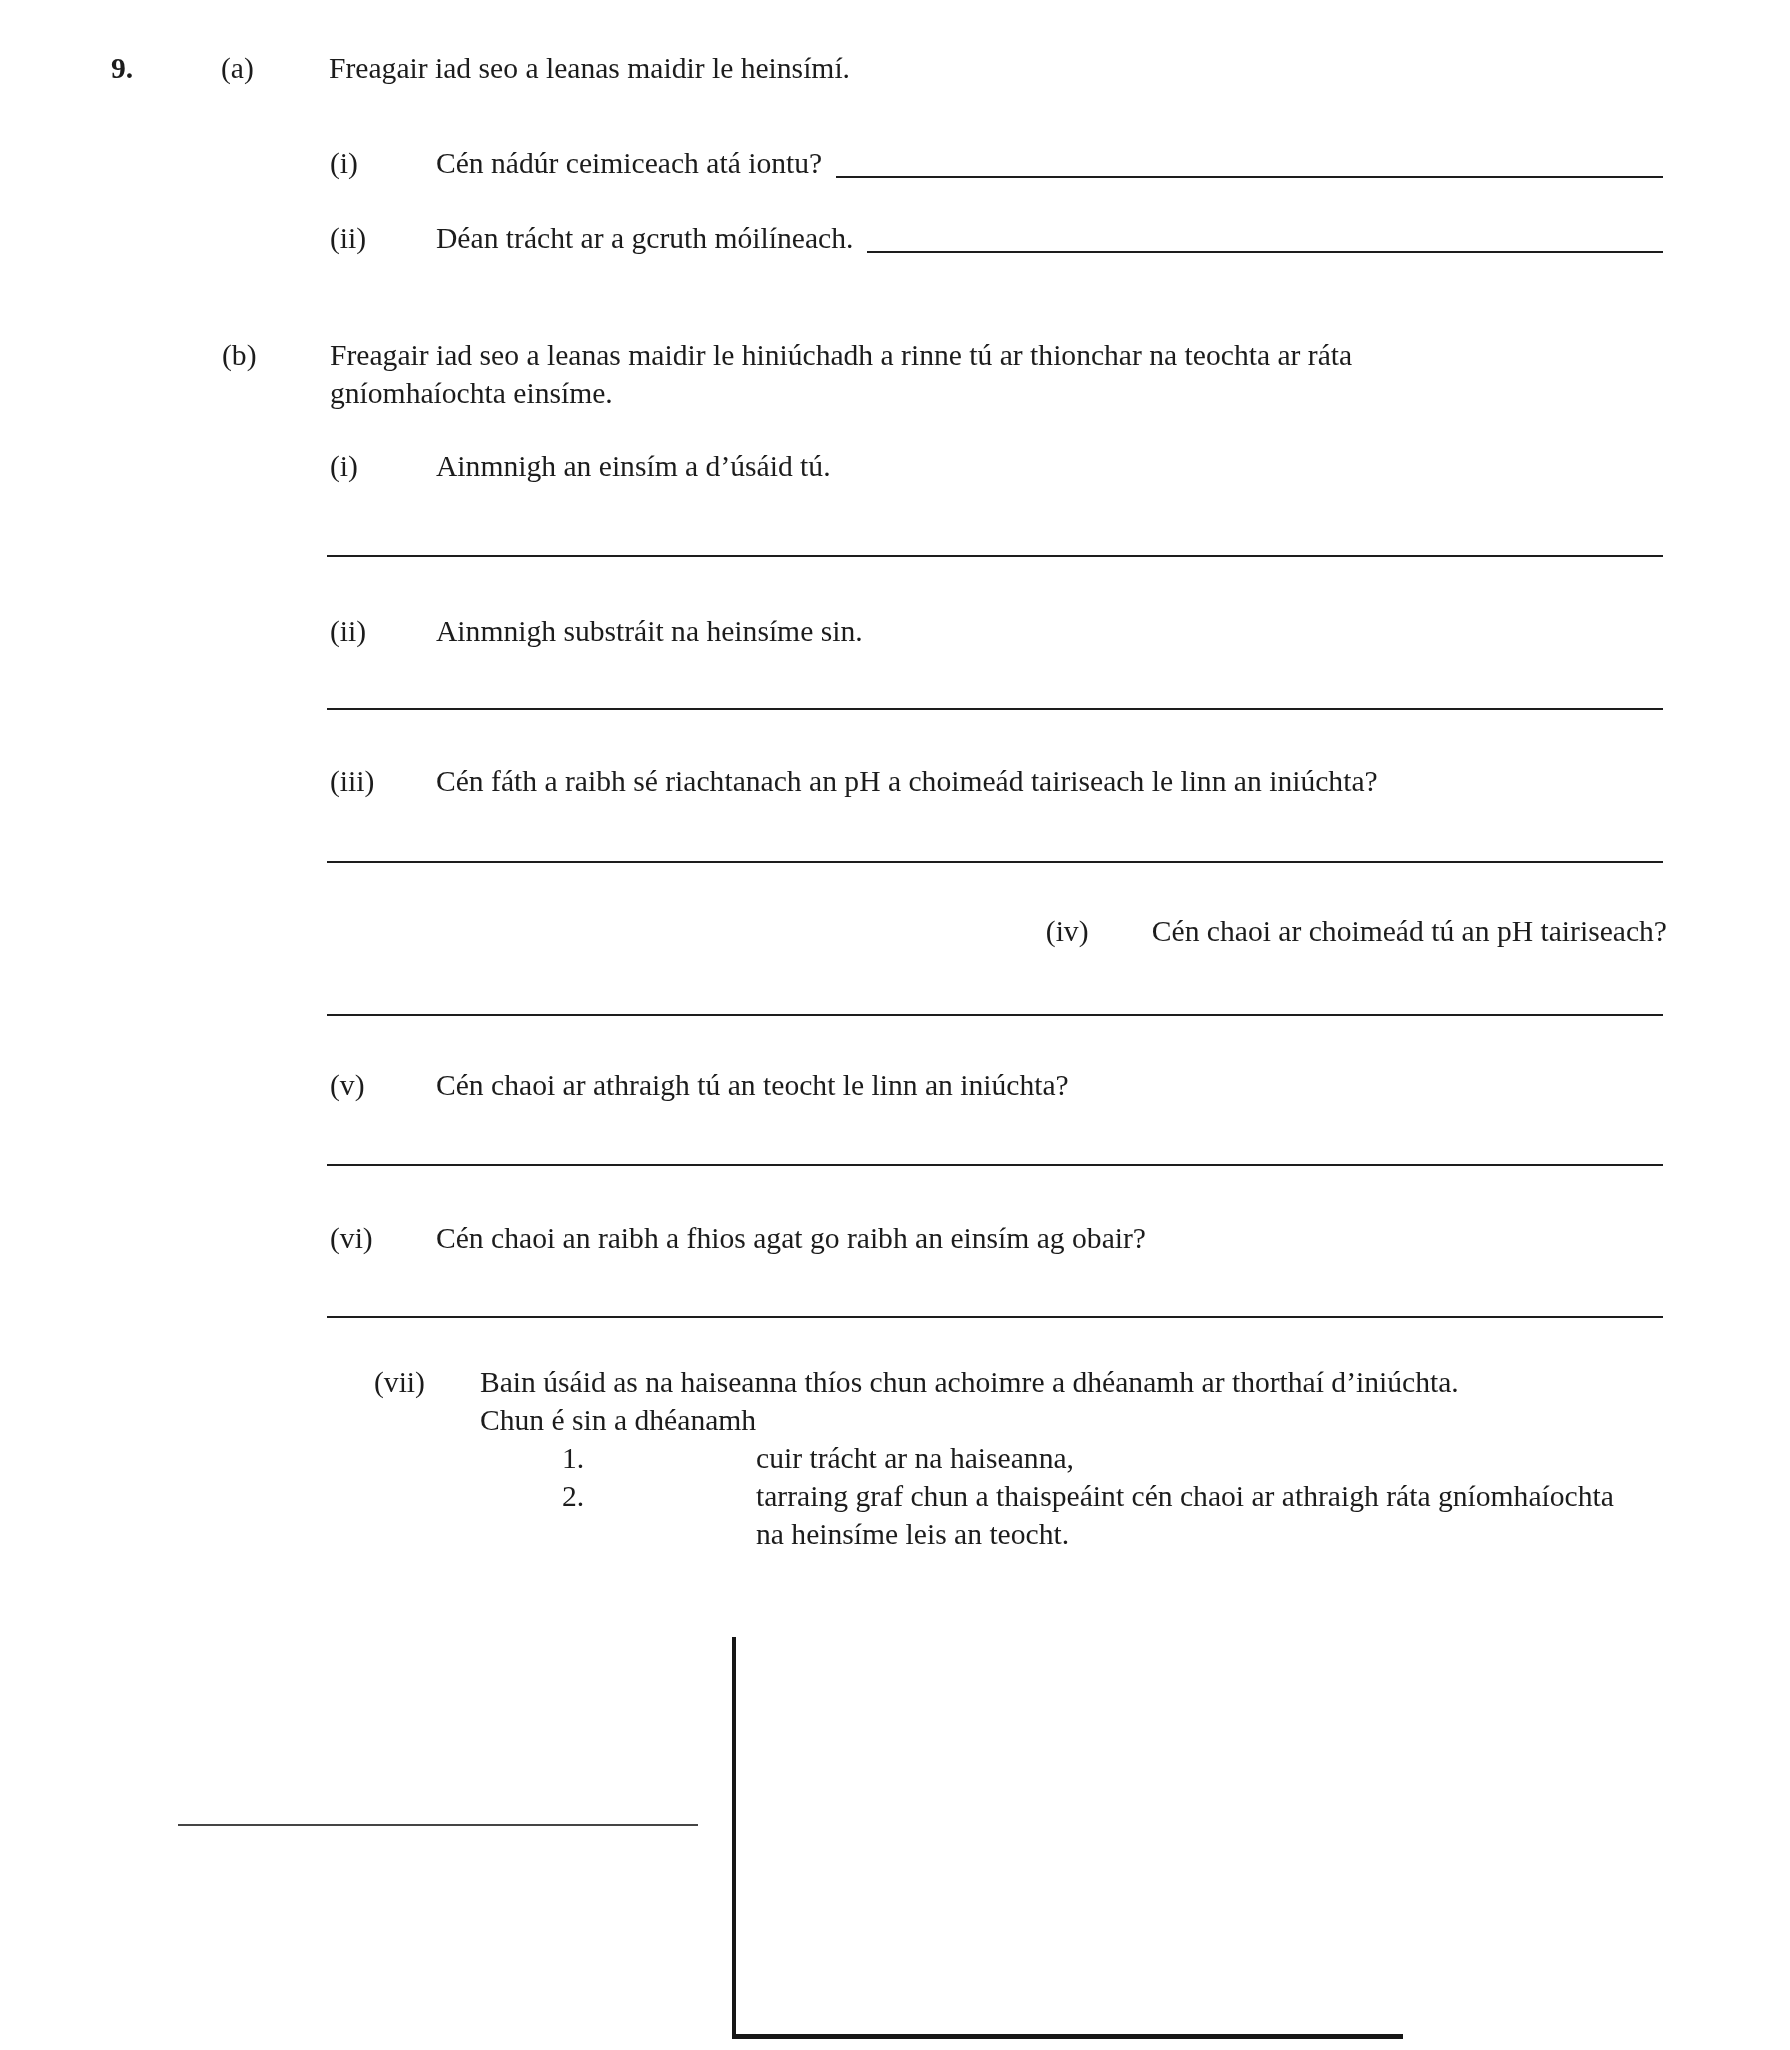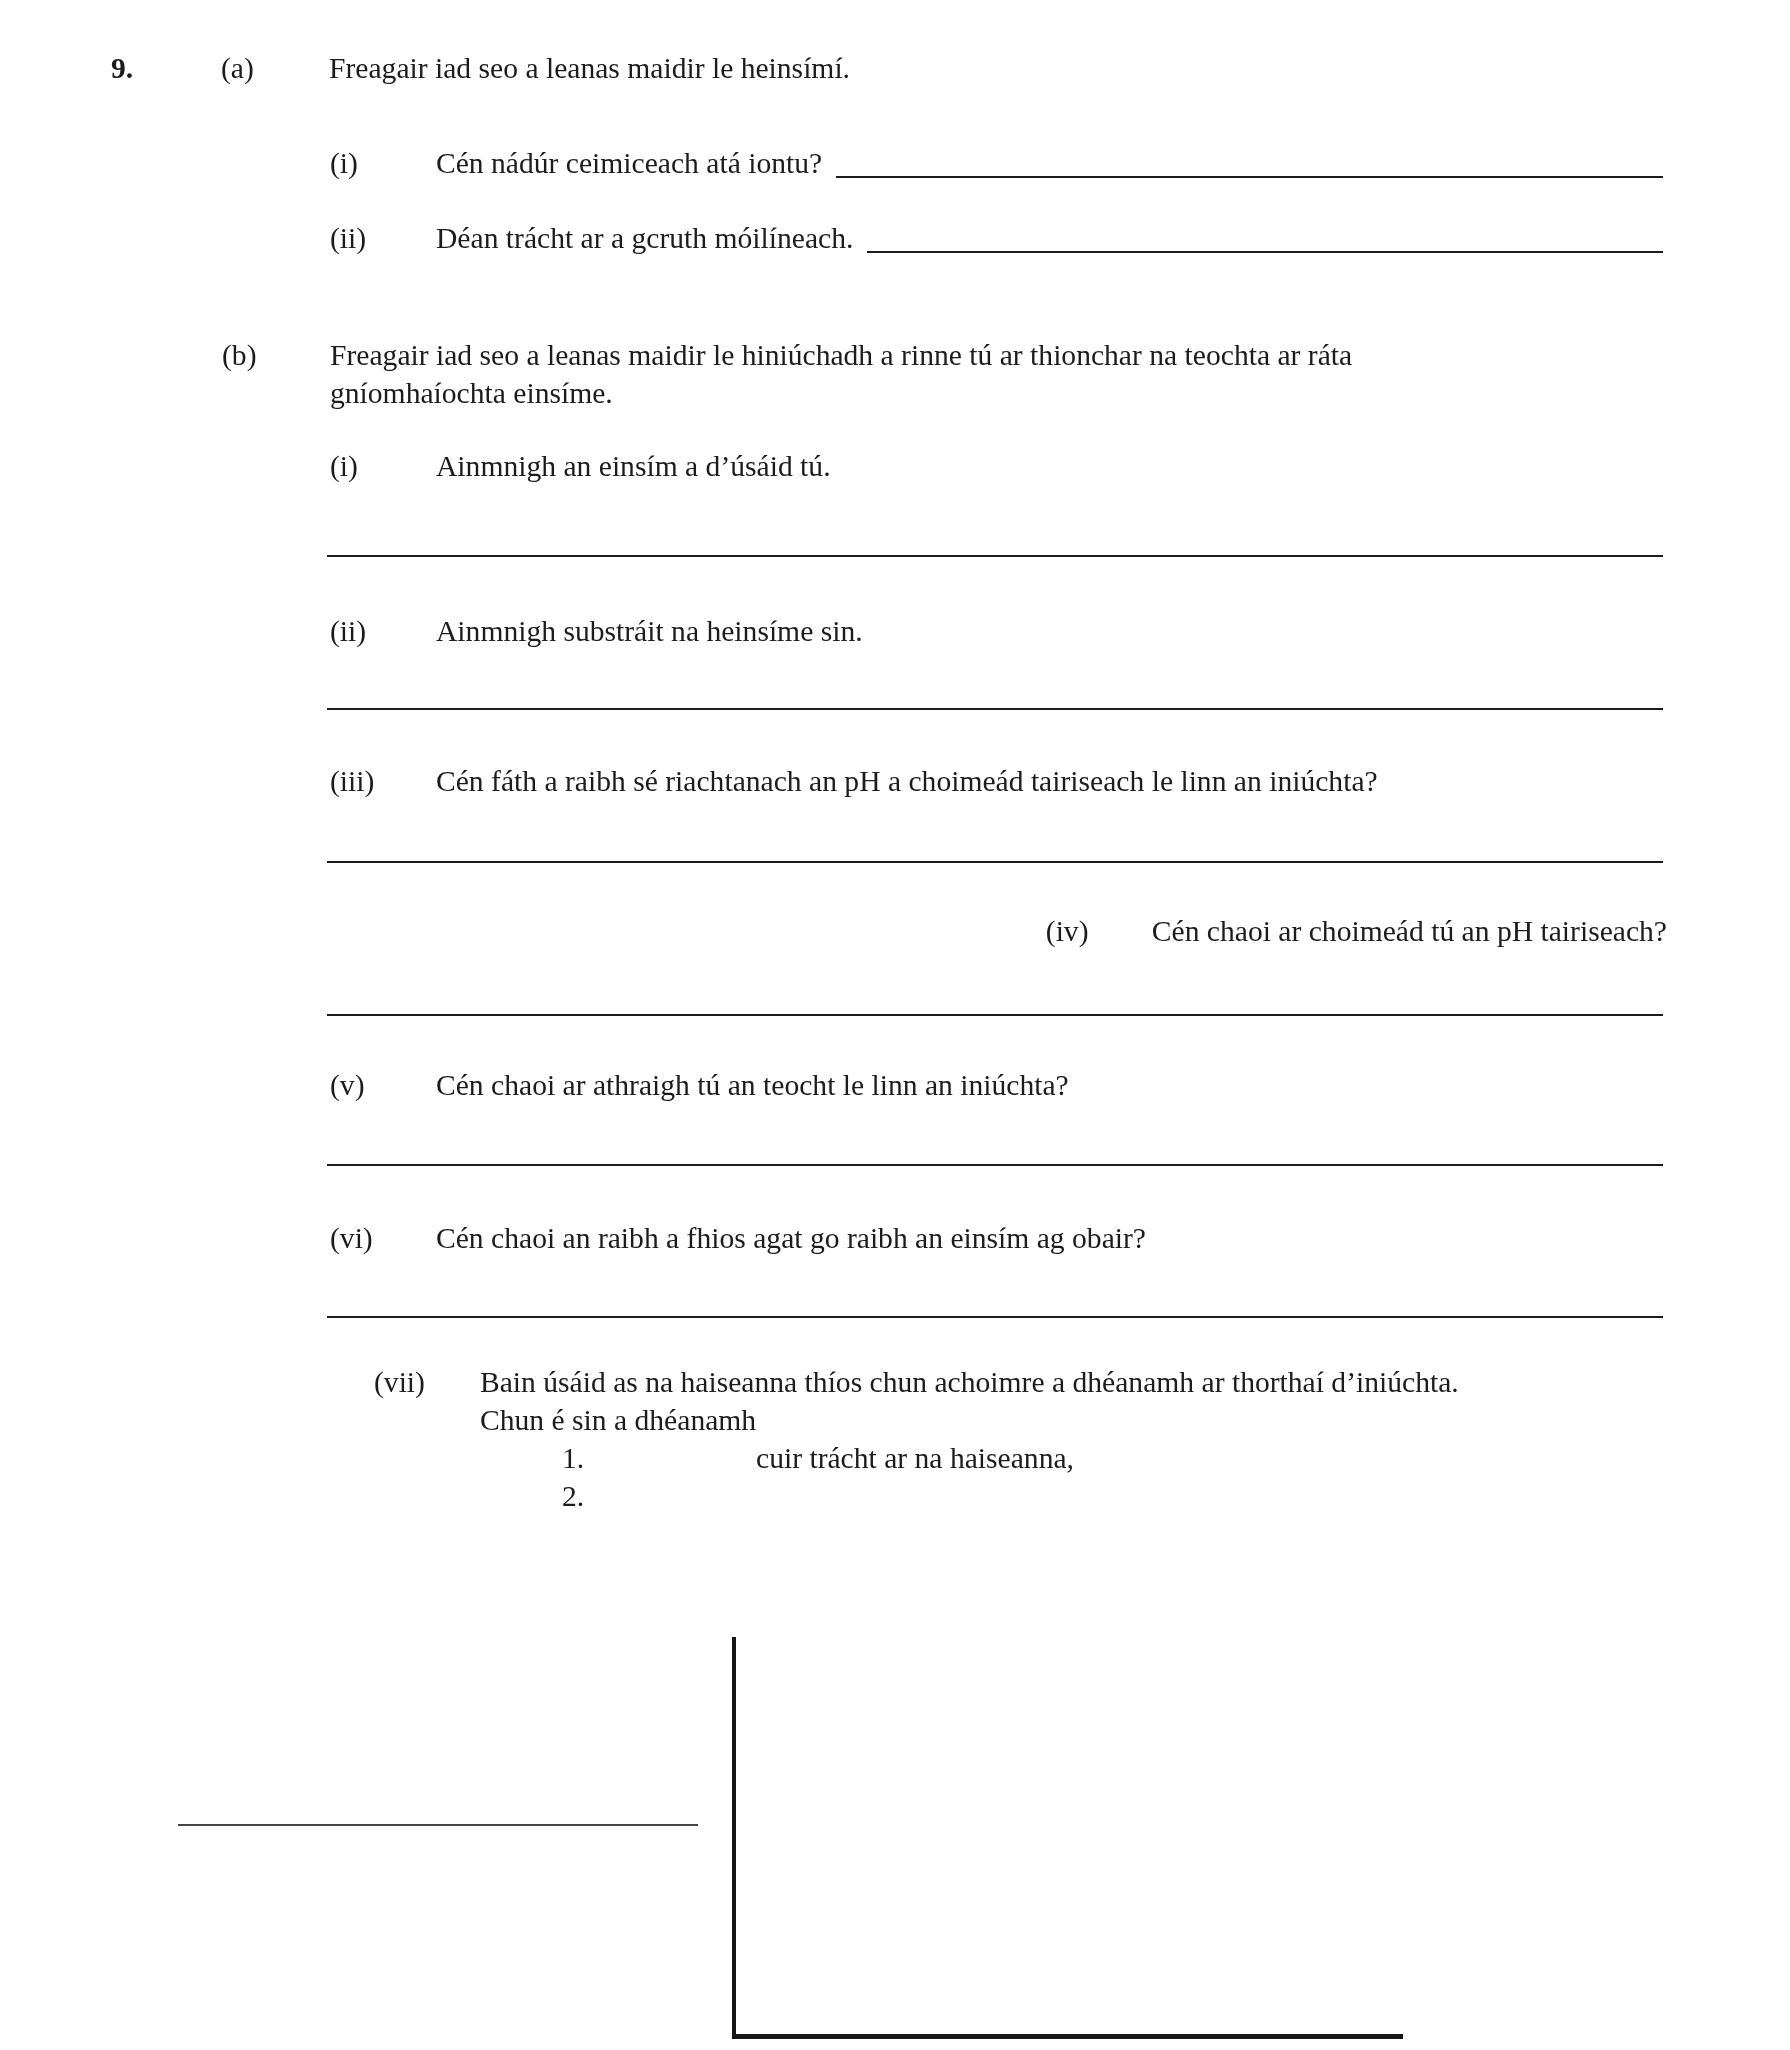--- a/index.html
+++ b/index.html
@@ -128,20 +128,24 @@
       <div class="nowrap">Bain úsáid as na haiseanna thíos chun achoimre a dhéanamh ar thorthaí d’iniúchta.</div>
       <div class="nowrap">Chun é sin a dhéanamh</div>
       <div class="step">
         <span class="stepnum nowrap">1.</span>
         <div>
           <div class="nowrap">cuir trácht ar na haiseanna,</div>
         </div>
       </div>
       <div class="step">
         <span class="stepnum nowrap">2.</span>
+        <div>
+          <div class="nowrap">tarraing graf chun a thaispeáint cén chaoi ar athraigh ráta gníomhaíochta</div>
+          <div class="nowrap">na heinsíme leis an teocht.</div>
+        </div>
       </div>
     </div>
   </div>
 
   <div>
     <div class="ylabel-line"></div>
     <div class="vline"></div>
     <div class="hline"></div>
   </div>
 

